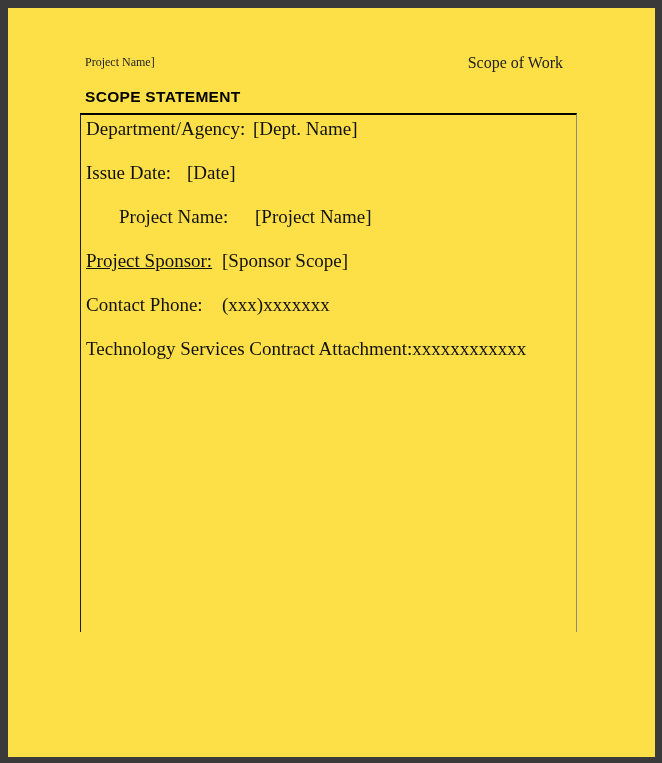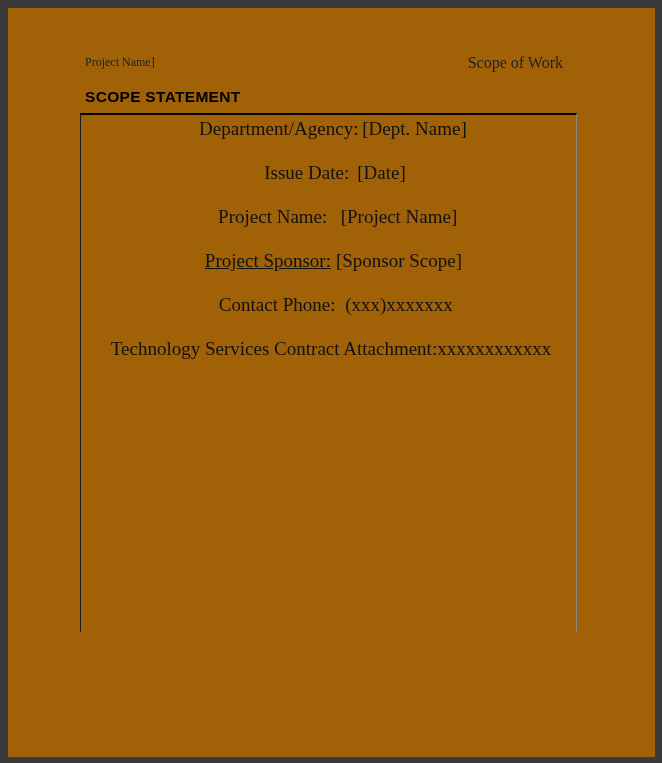--- a/index.html
+++ b/index.html
@@ -5,21 +5,21 @@
   html, body { margin: 0; padding: 0; background: #3a3a3a; }
 
   .frame {
     position: relative;
     width: 662px;
     height: 763px;
     box-sizing: border-box;
     border-style: solid;
     border-color: #3a3a3a;
     border-width: 8px 7px 6px 8px;
-    background: #a16207;
+    background: #fde047;
     overflow: hidden;
     font-family: "Liberation Serif", "DejaVu Serif", serif;
     color: #1a1a1a;
   }
 
   .page { position: absolute; inset: 0; }
 
   
   .hdr-left {
     position: absolute;
@@ -62,29 +62,28 @@
     padding: 0 0 0 5px;
     overflow: hidden;
   }
 
   .frow {
     font-size: 19px;
     line-height: 28px;
     margin-bottom: 16px;
     white-space: nowrap;
     color: #111;
-    text-align: center;
   }
   .frow .flabel { display: inline-block; }
   .frow .fvalue { display: inline; }
 
   
   .frow:nth-child(1) .flabel { min-width: 167px; }
   .frow:nth-child(2) .flabel { min-width: 101px; }
-  .frow:nth-child(3) .flabel { min-width: 136px; }
+  .frow:nth-child(3) .flabel { min-width: 136px; margin-left: 33px; }
   .frow:nth-child(4) .flabel { min-width: 136px; text-decoration: underline; }
   .frow:nth-child(5) .flabel { min-width: 136px; }
   .frow:nth-child(6) .flabel { min-width: 132px; }
   .frow:nth-child(7) .flabel { min-width: 136px; }
   .frow:nth-child(8) .flabel { min-width: 339px; }
   .frow:nth-child(9) .flabel { min-width: 272px; }
 </style>
 </head>
 <body>
 

